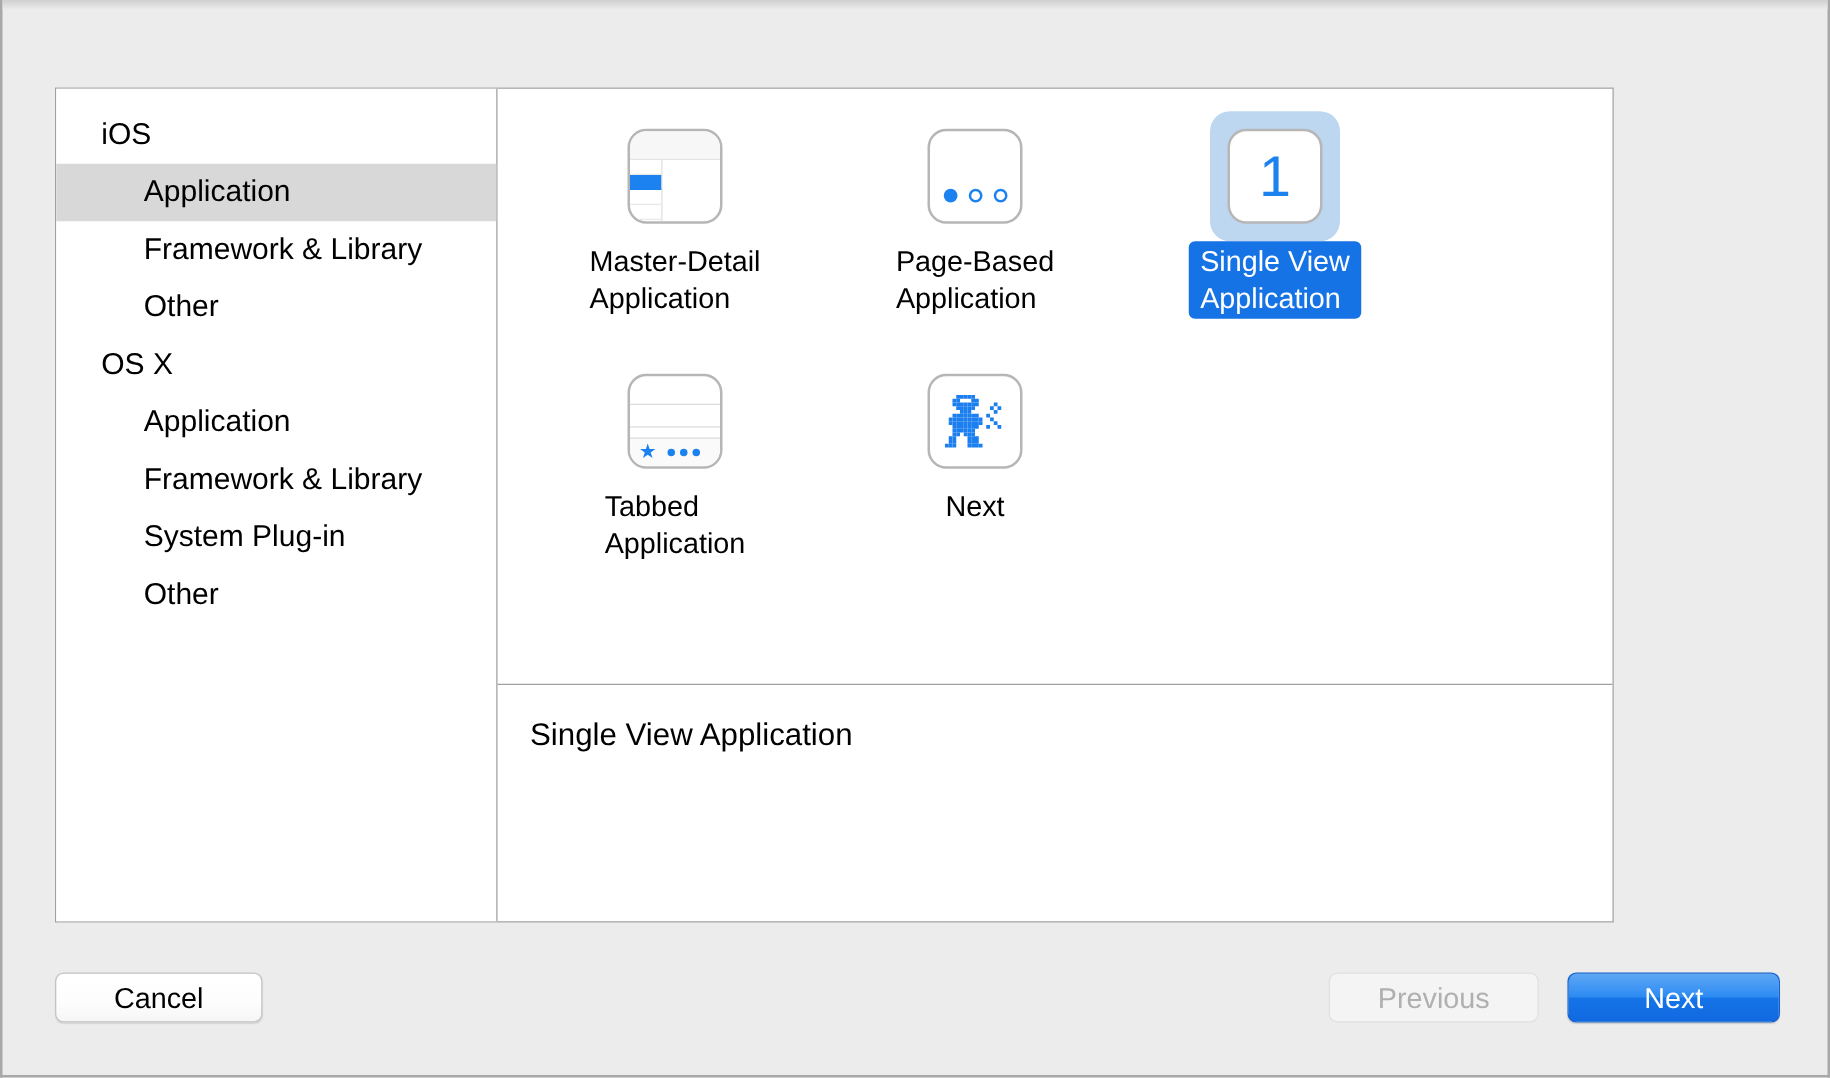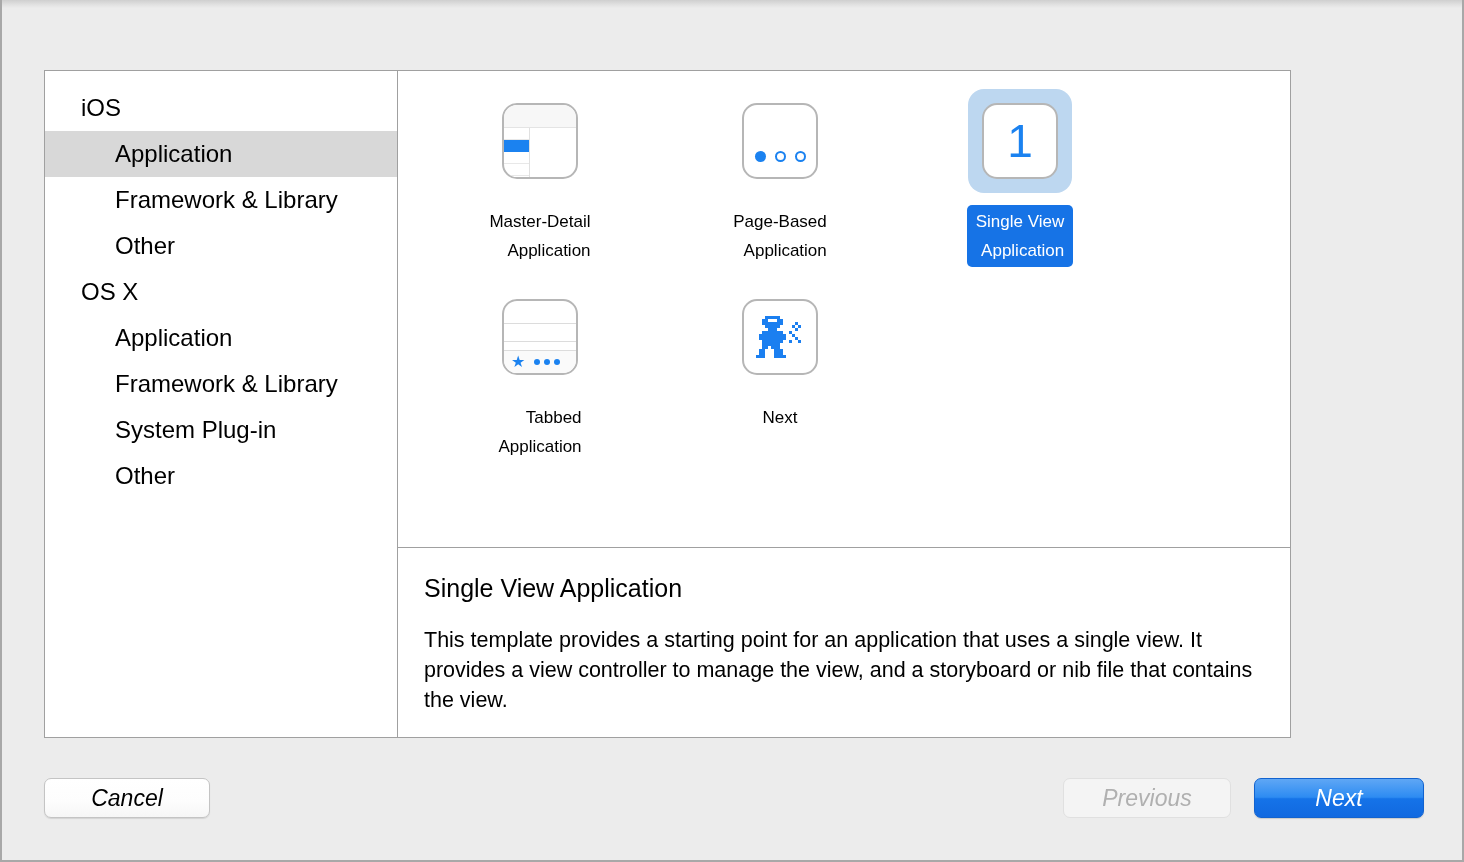--- a/index.html
+++ b/index.html
@@ -113,24 +113,23 @@
     border-radius: 16px;
     display: flex;
     align-items: center;
     justify-content: center;
     box-sizing: border-box;
   }
   .template-cell.selected .icon-frame {
     background: #bdd7f0;
   }
   .template-label {
-    margin-top: 12px;
-    font-size: 17px;
+    font-size: 23px;
     line-height: 29px;
-    text-align: right;
+    text-align: left;
     color: #000;
     padding: 2px 9px;
     border-radius: 5px;
     max-width: 210px;
   }
   .template-cell.selected .template-label {
     background: #1673e6;
     color: #ffffff;
   }
 
@@ -202,21 +201,20 @@
   .btn {
     position: absolute;
     box-sizing: border-box;
     font-size: 23px;
     border-radius: 7px;
     display: flex;
     align-items: center;
     justify-content: center;
     white-space: nowrap;
     user-select: none;
-    font-style: italic;
   }
   #cancel-button {
     left: 42px; top: 16px;
     width: 166px; height: 40px;
     background: linear-gradient(to bottom, #ffffff 0%, #fdfdfd 60%, #f6f6f6 100%);
     border: 1px solid #c4c4c4;
     color: #000;
     box-shadow: 0 1px 1px rgba(0,0,0,0.10);
   }
   #previous-button {
@@ -572,21 +570,20 @@
                   <i></i>
                 </div>
               </div>
             </div>
             <div class="template-label">Next</div>
           </div>
         </div>
 
       <div id="template-description">
         <div id="description-title">Single View Application</div>
-        <div id="description-body">This template provides a starting point for an application that uses a single view. It provides a view controller to manage the view, and a storyboard or nib file that contains the view.</div>
       </div>
     </div>
   </div>
 
   <div id="footer-bar">
     <div class="btn" id="cancel-button">Cancel</div>
     <div class="btn" id="previous-button">Previous</div>
     <div class="btn" id="next-button">Next</div>
   </div>
 

